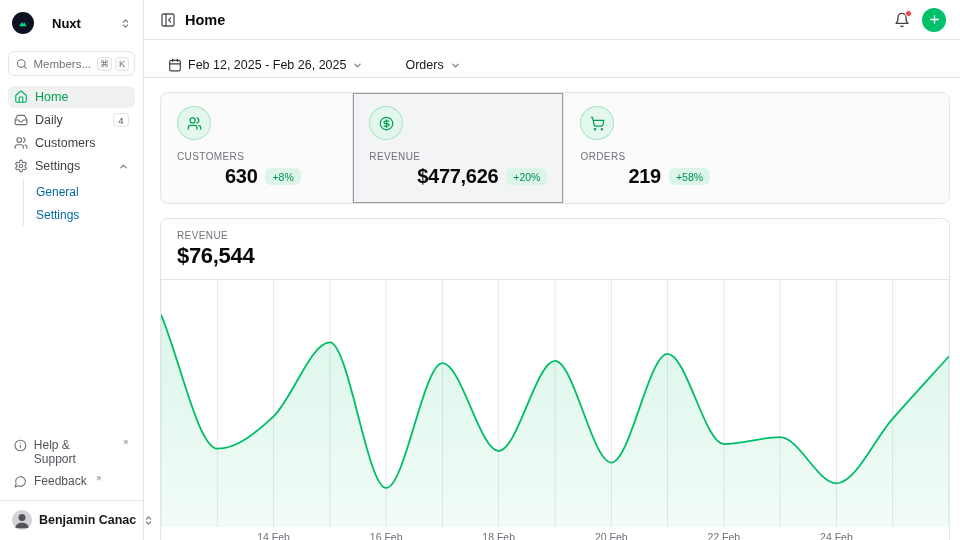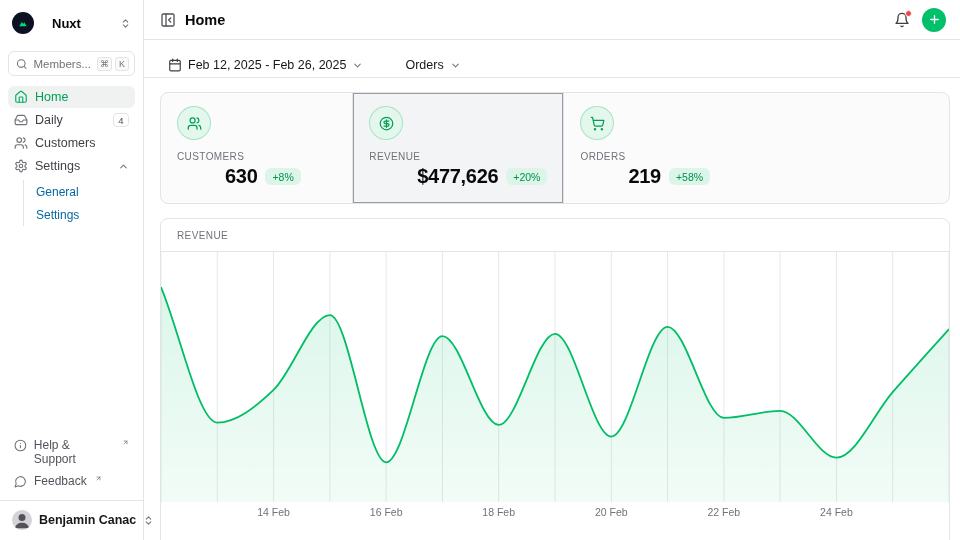--- a/index.html
+++ b/index.html
@@ -300,20 +300,21 @@
           <div class="stat-row">
             <span class="stat-value">219</span>
             <span class="delta">+58%</span>
           </div>
         </div>
       </div>
 
       <div class="chart-card">
         <div class="chart-head">
           <div class="chart-label">Revenue</div>
+          <div class="chart-total">$76,544</div>
         </div>
         <div class="plot" id="plot">
             <svg viewBox="0 0 789 250" preserveAspectRatio="none">
       <defs>
                 <linearGradient id="fade" x1="0" y1="0" x2="0" y2="1">
         <stop offset="0" stop-color="rgba(0,193,106,0.14)"></stop>
         <stop offset="1" stop-color="rgba(0,193,106,0.05)"></stop>
       </linearGradient>
               </defs>
       <g stroke="#e7e8ea" stroke-width="1">

